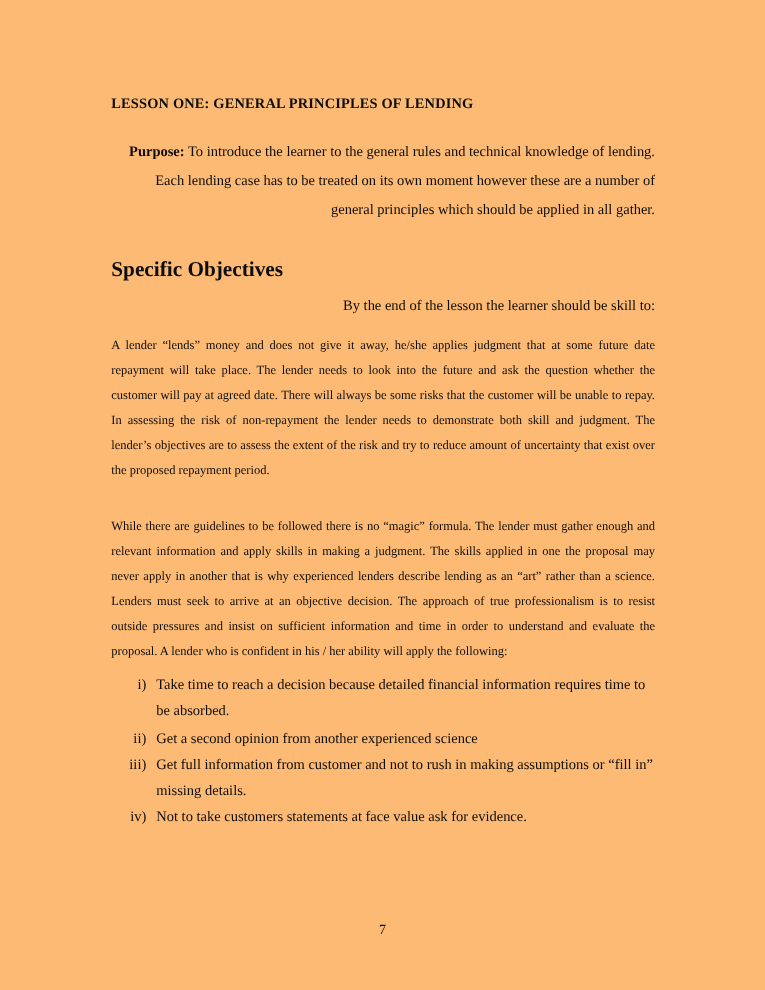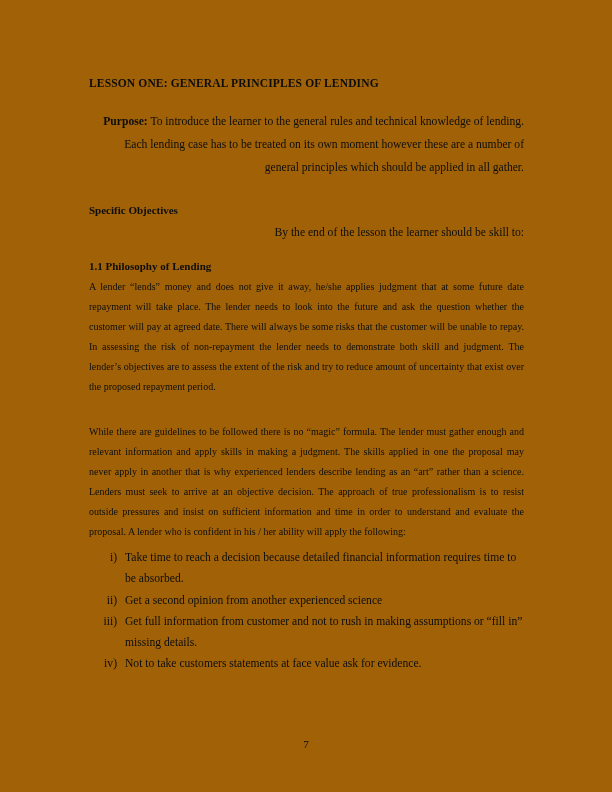--- a/index.html
+++ b/index.html
@@ -4,21 +4,21 @@
 <style>
   html, body {
     margin: 0;
     padding: 0;
     background: #ffffff;
   }
   .page {
     position: relative;
     width: 612px;
     height: 792px;
-    background: #a16207;
+    background: #fdba74;
     overflow: hidden;
     font-family: "Liberation Serif", "DejaVu Serif", serif;
     color: #0d0d0d;
   }
   .content {
     position: absolute;
     left: 89px;
     top: 76px;
     width: 435px;
   }
@@ -39,21 +39,21 @@
     font-size: 10px;
     line-height: 2.0;
     margin: 0;
     text-align: justify;
     text-justify: inter-word;
   }
   .lead-label {
     font-weight: bold;
   }
   .section-head {
-    font-size: 11px;
+    font-size: 17px;
     font-weight: bold;
     line-height: 2.0;
     margin: 0;
   }
   .gap-sm { height: 11px; }
   .gap-md { height: 20px; }
   .gap-lg { height: 25px; }
 
   .roman-list {
     margin: 6px 0 0 0;
@@ -98,21 +98,20 @@
     <p class="para">Each lending case has to be treated on its own moment however these are a number of general principles which should be applied in all gather.</p>
 
     <div class="gap-md"></div>
 
     <div class="section-head">Specific Objectives</div>
 
     <p class="para">By the end of the lesson the learner should be skill to:</p>
 
     <div class="gap-sm"></div>
 
-    <div class="section-head">1.1 Philosophy of Lending</div>
 
     <p class="para-justified">A lender “lends” money and does not give it away, he/she applies judgment that at some future date repayment will take place. The lender needs to look into the future and ask the question whether the customer will pay at agreed date. There will always be some risks that the customer will be unable to repay. In assessing the risk of non-repayment the lender needs to demonstrate both skill and judgment. The lender’s objectives are to assess the extent of the risk and try to reduce amount of uncertainty that exist over the proposed repayment period.</p>
 
     <div class="gap-lg"></div>
 
     <p class="para-justified">While there are guidelines to be followed there is no “magic” formula. The lender must gather enough and relevant information and apply skills in making a judgment. The skills applied in one the proposal may never apply in another that is why experienced lenders describe lending as an “art” rather than a science. Lenders must seek to arrive at an objective decision. The approach of true professionalism is to resist outside pressures and insist on sufficient information and time in order to understand and evaluate the proposal. A lender who is confident in his / her ability will apply the following:</p>
 
     <ul class="roman-list">
       <li>
         <span class="marker">i)</span>

